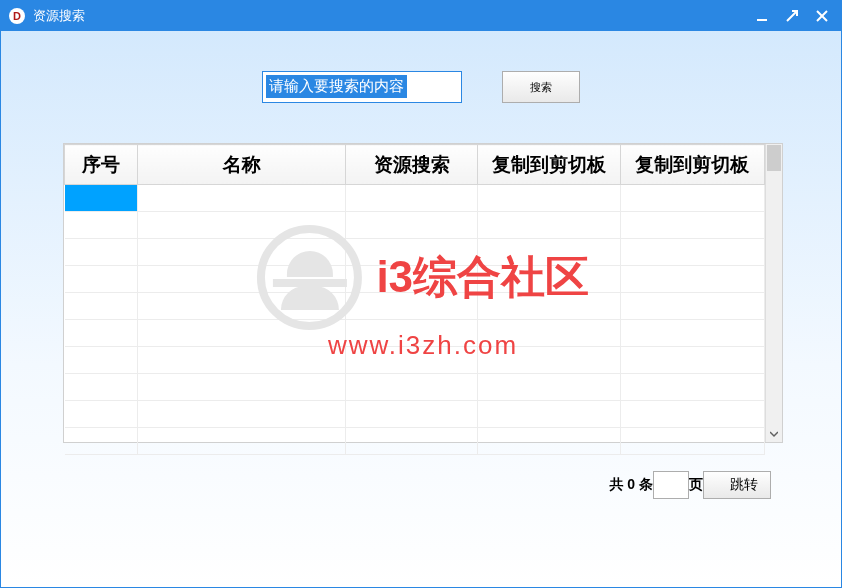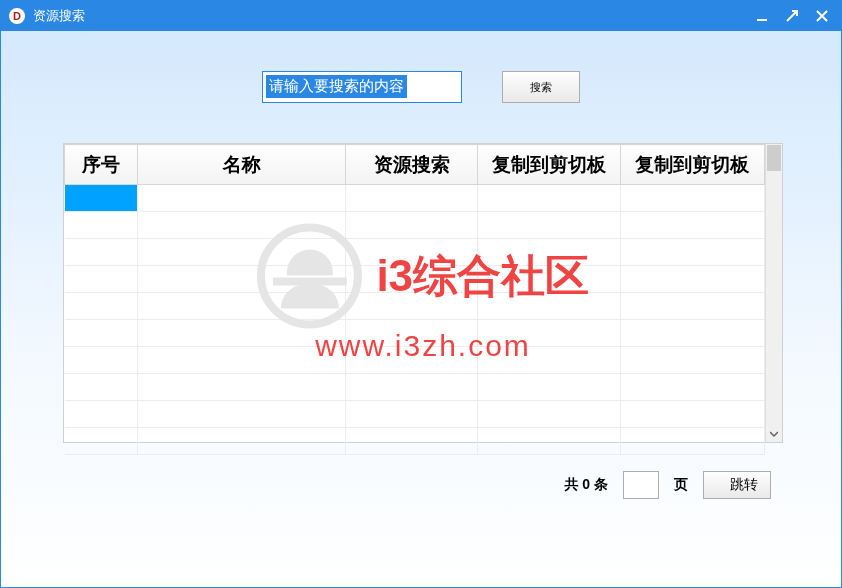--- a/index.html
+++ b/index.html
@@ -150,24 +150,24 @@
     background: #e5e5e5;
     top: 46px; left: 8px;
   }
   .watermark .wm-shoulder {
     position:absolute; bottom:12px; left:16px;
     width:58px; height:24px;
     border-radius: 30px 30px 0 0;
     background:#e5e5e5;
   }
   .watermark .wm1 { display:inline-block; vertical-align: middle; font-size: 44px; font-weight: bold; }
-  .watermark .wm2 { display:block; font-size: 30px; letter-spacing: 2px; }
+  .watermark .wm2 { display:block; font-size: 26px; letter-spacing: 2px; }
   .footer {
     display: flex; justify-content: flex-end; align-items: center;
-    gap: 15px;
+    gap: 0;
     margin: 28px 40px 0 0;
     font-size: 14px; font-weight: bold;
   }
   .page-input {
     width: 36px; height: 28px;
     border: 1px solid #adadad;
     text-align: center;
     font-size: 14px;
     background:#fff;
   }

